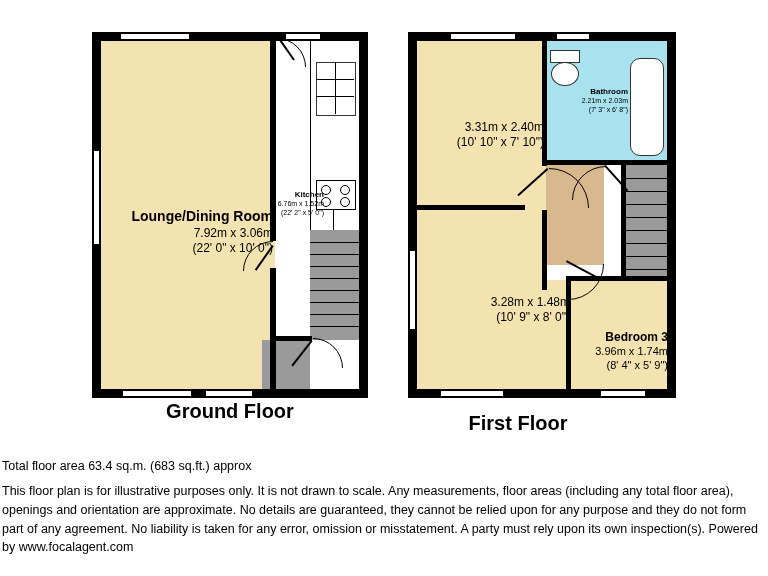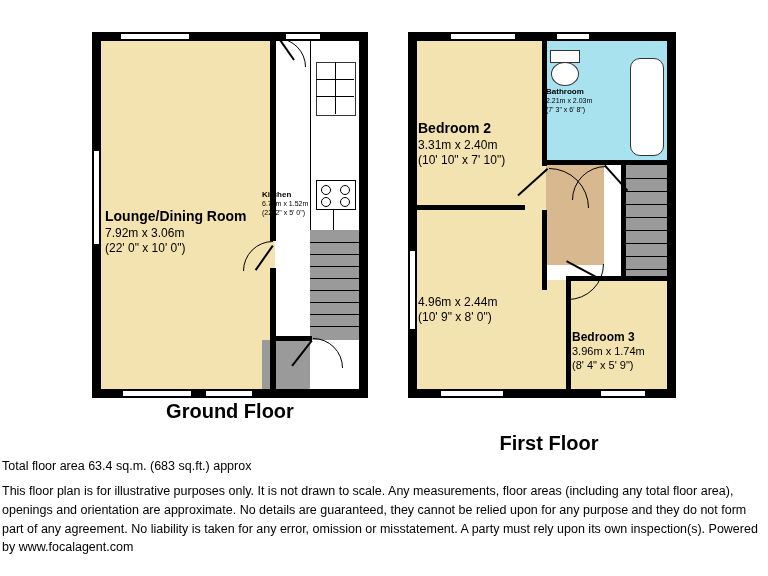--- a/index.html
+++ b/index.html
@@ -13,21 +13,21 @@
   }
   .plan-wrap{position:absolute;left:0;top:0;width:768px;height:460px;}
 
   
   .wall{position:absolute;background:#000;}
   .room{position:absolute;background:#f2e3b1;}
   .room-grey{position:absolute;background:#9a9a9a;}
   .room-blue{position:absolute;background:#a9e2ef;}
   .room-white{position:absolute;background:#ffffff;}
   .win{position:absolute;background:#ffffff;border:1px solid #000;box-sizing:border-box;}
-  .label{position:absolute;text-align:left;line-height:1.25;}
+  .label{position:absolute;text-align:right;line-height:1.25;}
   .label .nm{font-size:14px;font-weight:bold;}
   .label .dim{font-size:12px;}
   .label.small .nm{font-size:8px;}
   .label.small .dim{font-size:7px;}
   .label.mid .nm{font-size:12px;font-weight:bold;}
   .label.mid .dim{font-size:11px;}
 
   .floor-title{position:absolute;font-size:20px;font-weight:bold;text-align:center;}
 
   
@@ -173,42 +173,41 @@
     <div class="arc" style="left:532px;top:228px;width:70px;height:70px;clip-path:polygon(50% 50%,100% 50%,100% 100%,50% 100%);"></div>
 
     <div class="leaf" style="left:604px;top:166px;width:2px;height:34px;transform:rotate(-42deg);transform-origin:top left;"></div>
     <div class="arc" style="left:572px;top:166px;width:66px;height:66px;clip-path:polygon(0 0,50% 0,50% 50%,0 50%);"></div>
 
     <div class="tub" style="left:630px;top:58px;width:32px;height:96px;"></div>
     <div class="wc-seat" style="left:551px;top:62px;width:26px;height:22px;"></div>
     <div class="fix" style="left:550px;top:50px;width:28px;height:11px;"></div>
 
     <div class="label" style="left:418px;top:120px;width:126px;">
-      <div class="nm">Bedroom 2</div>
       <div class="dim">3.31m x 2.40m</div>
       <div class="dim">(10' 10" x 7' 10")</div>
     </div>
 
     <div class="label small" style="left:546px;top:87px;width:82px;">
       <div class="nm">Bathroom</div>
       <div class="dim">2.21m x 2.03m</div>
       <div class="dim">(7' 3" x 6' 8")</div>
     </div>
 
     <div class="label" style="left:418px;top:295px;width:152px;">
-      <div class="dim">4.96m x 2.44m</div>
+      <div class="dim">3.28m x 1.48m</div>
       <div class="dim">(10' 9" x 8' 0")</div>
     </div>
 
     <div class="label mid" style="left:572px;top:330px;width:96px;">
       <div class="nm">Bedroom 3</div>
       <div class="dim">3.96m x 1.74m</div>
       <div class="dim">(8' 4" x 5' 9")</div>
     </div>
 
-    <div class="floor-title" style="left:449px;top:412px;width:200px;margin-top:20px;">First Floor</div>
+    <div class="floor-title" style="left:418px;top:412px;width:200px;">First Floor</div>
   </div>
 </div>
 
 <div class="footer">
   <div class="total">Total floor area 63.4 sq.m. (683 sq.ft.) approx</div>
   <div class="disc">This floor plan is for illustrative purposes only. It is not drawn to scale. Any measurements, floor areas (including any total floor area), openings and orientation are approximate. No details are guaranteed, they cannot be relied upon for any purpose and they do not form part of any agreement. No liability is taken for any error, omission or misstatement. A party must rely upon its own inspection(s). Powered by www.focalagent.com</div>
 </div>
 
 </body></html>

